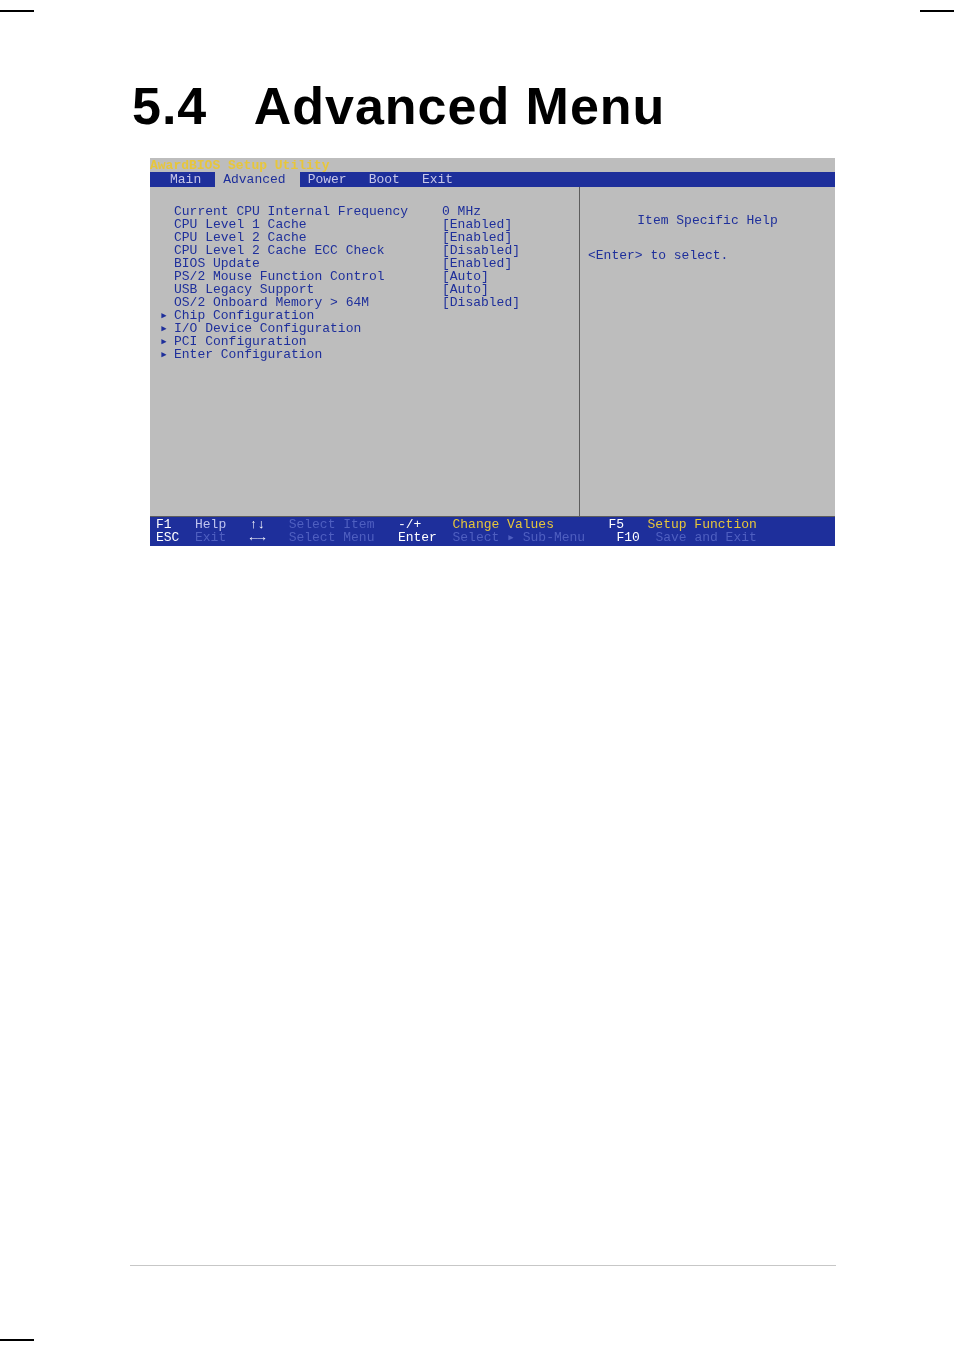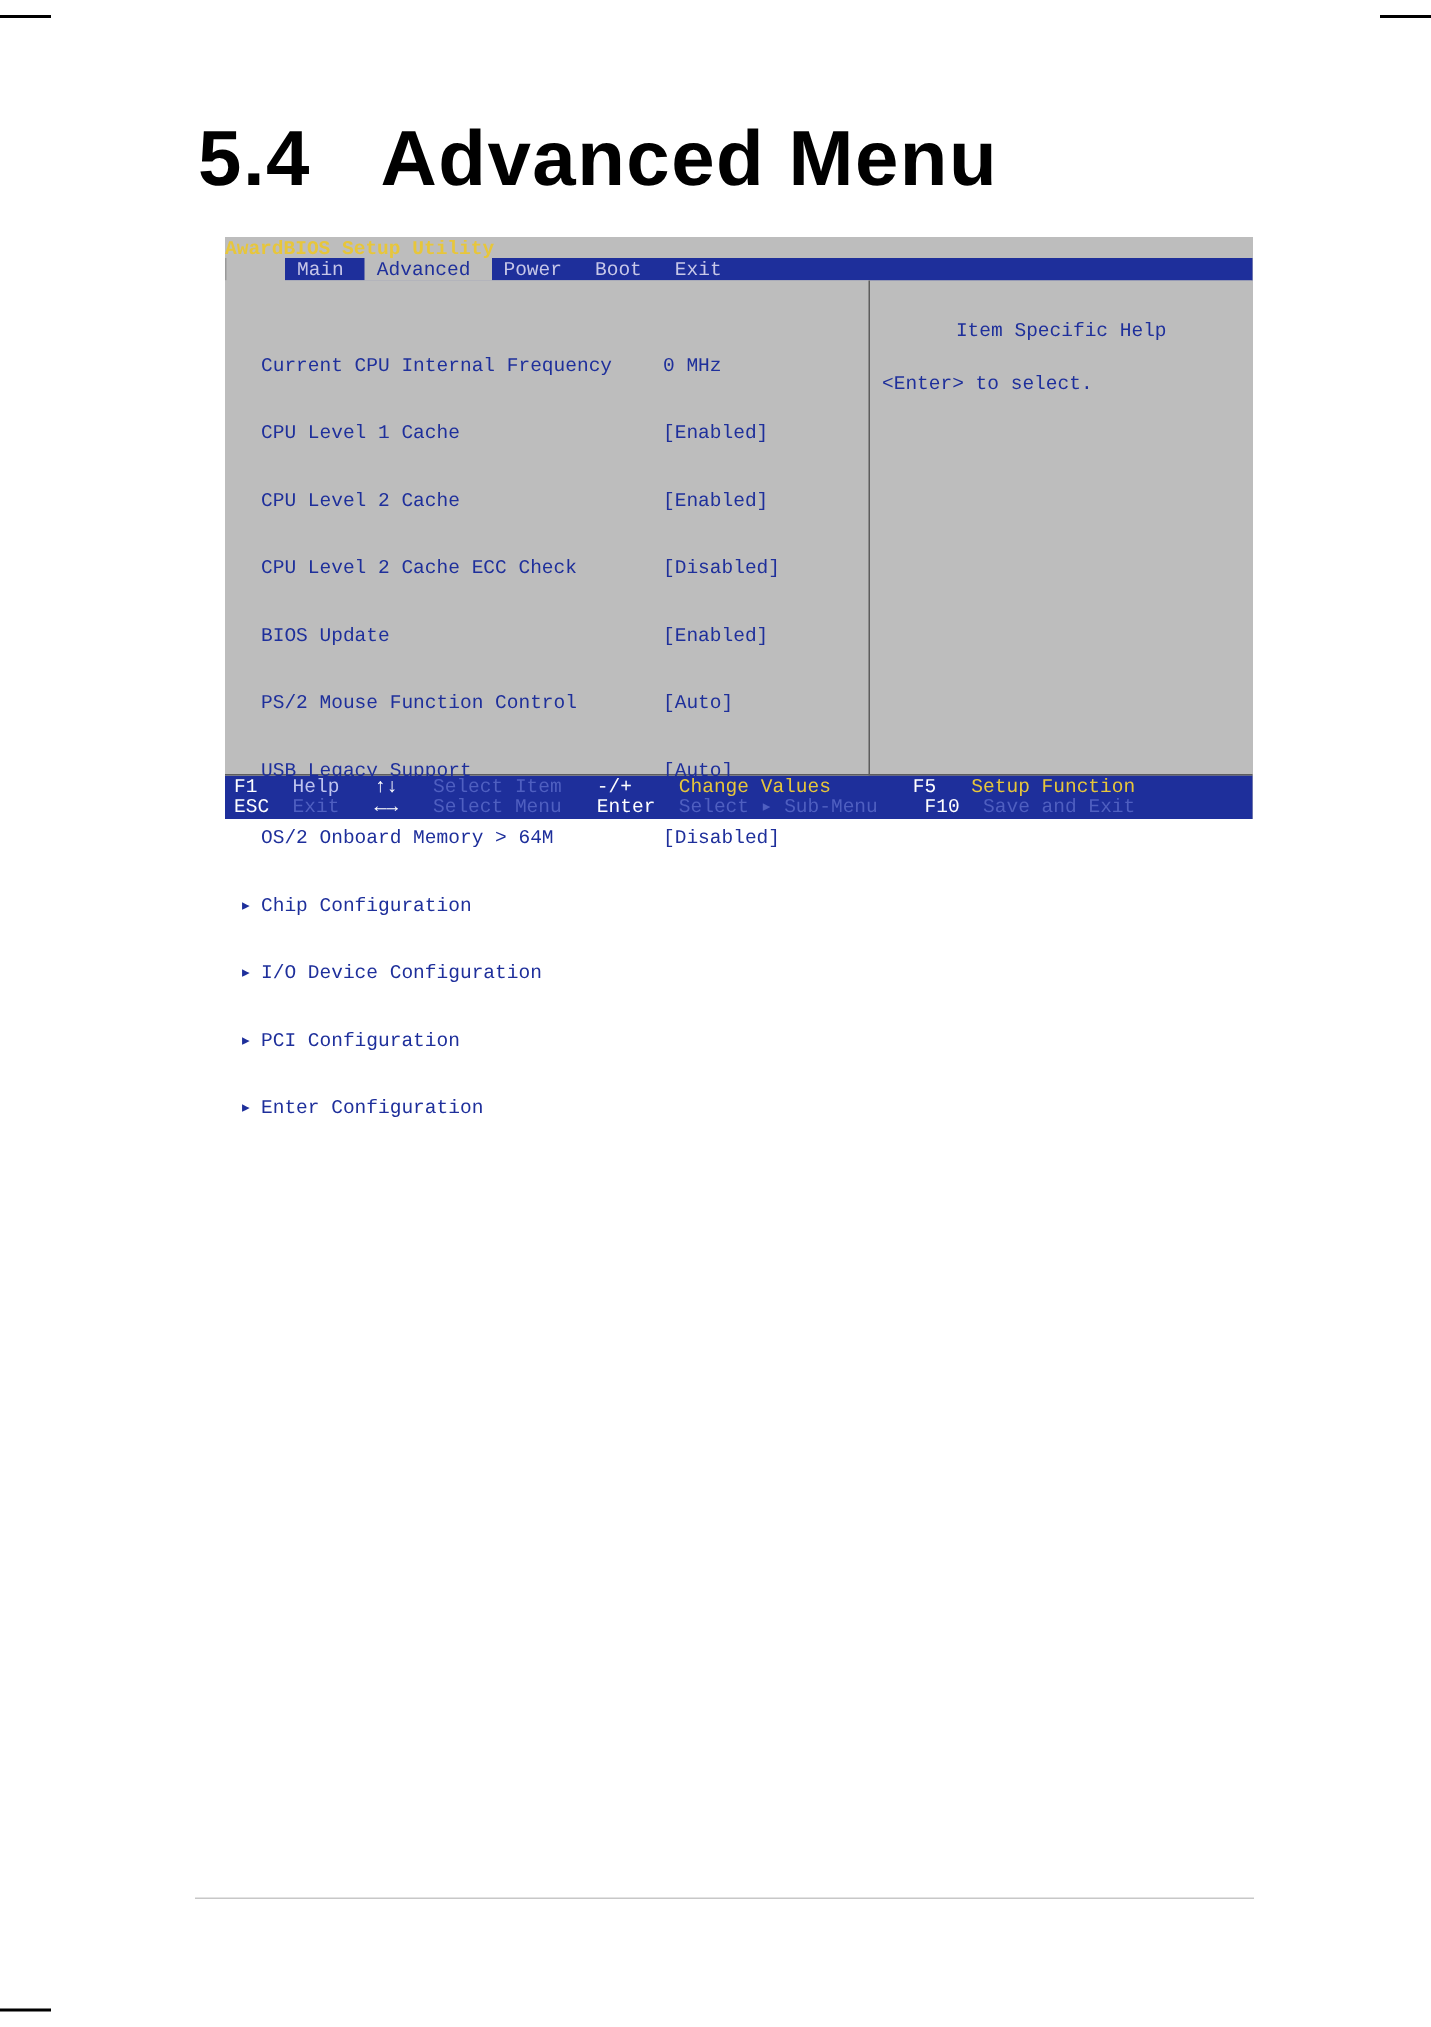--- a/index.html
+++ b/index.html
@@ -47,23 +47,22 @@
     font-weight: bold;
     height: 14px;
     padding-top: 1px;
   }
   .bios-menu-bar {
     background: #1e2f9b;
     color: #b9bff5;
     height: 15px;
     display: flex;
     align-items: center;
-    padding-left: 0;
+    padding-left: 12px;
     gap: 0;
-    margin-left: 40px;
   }
   .bios-menu-bar .tab {
     padding: 1px 14px 1px 8px;
     color: #c7c7e8;
   }
   .bios-menu-bar .tab.active {
     background: #bdbdbd;
     color: #1e2f9b;
   }
   .bios-body {
@@ -91,21 +90,20 @@
     color: #1e2f9b;
   }
   .bios-help-title {
     text-align: center;
     color: #1e2f9b;
     padding: 2px 0 22px 0;
   }
   .bios-row {
     display: flex;
     height: 13px;
-    margin-top: 32px;
   }
   .bios-row .lbl { width: 268px; white-space: pre; }
   .bios-row .val { white-space: pre; }
   .bios-row .arrow { width: 14px; display: inline-block; }
   .bios-row.selected .lbl { color: #ffffff; }
   .sel-chip {
     background: #1e2f9b;
     color: #fff;
     padding: 0 2px;
   }

